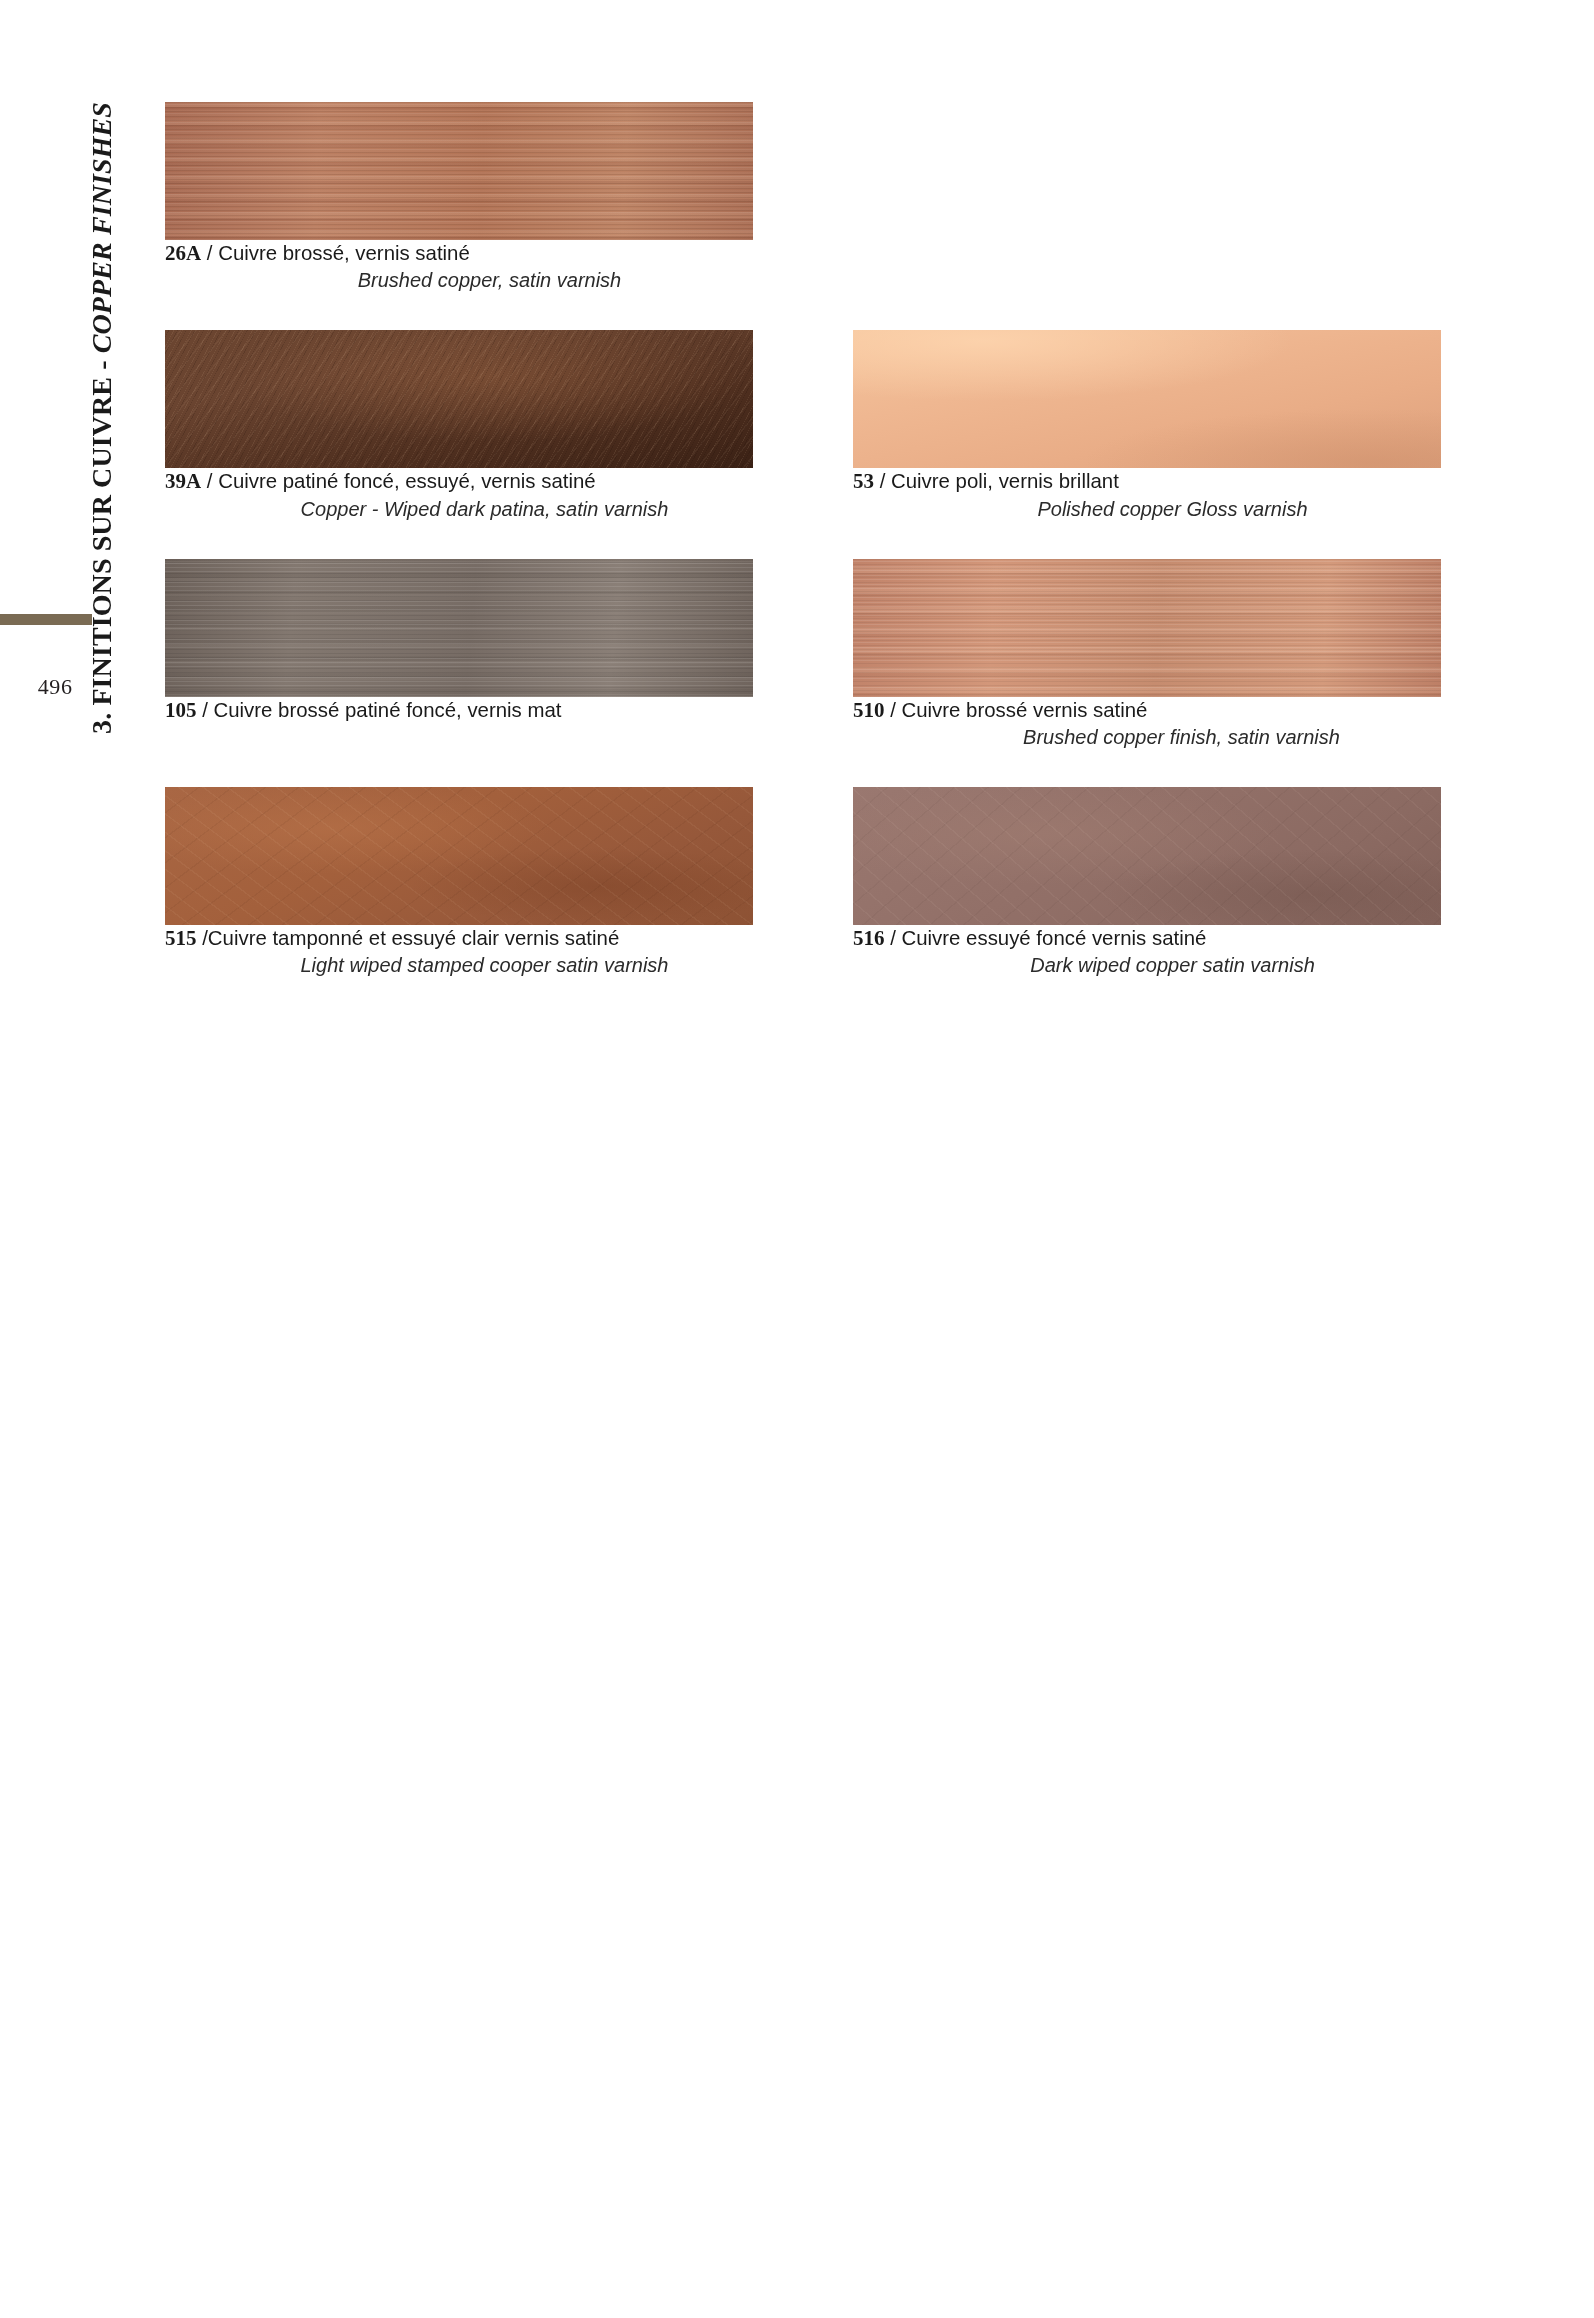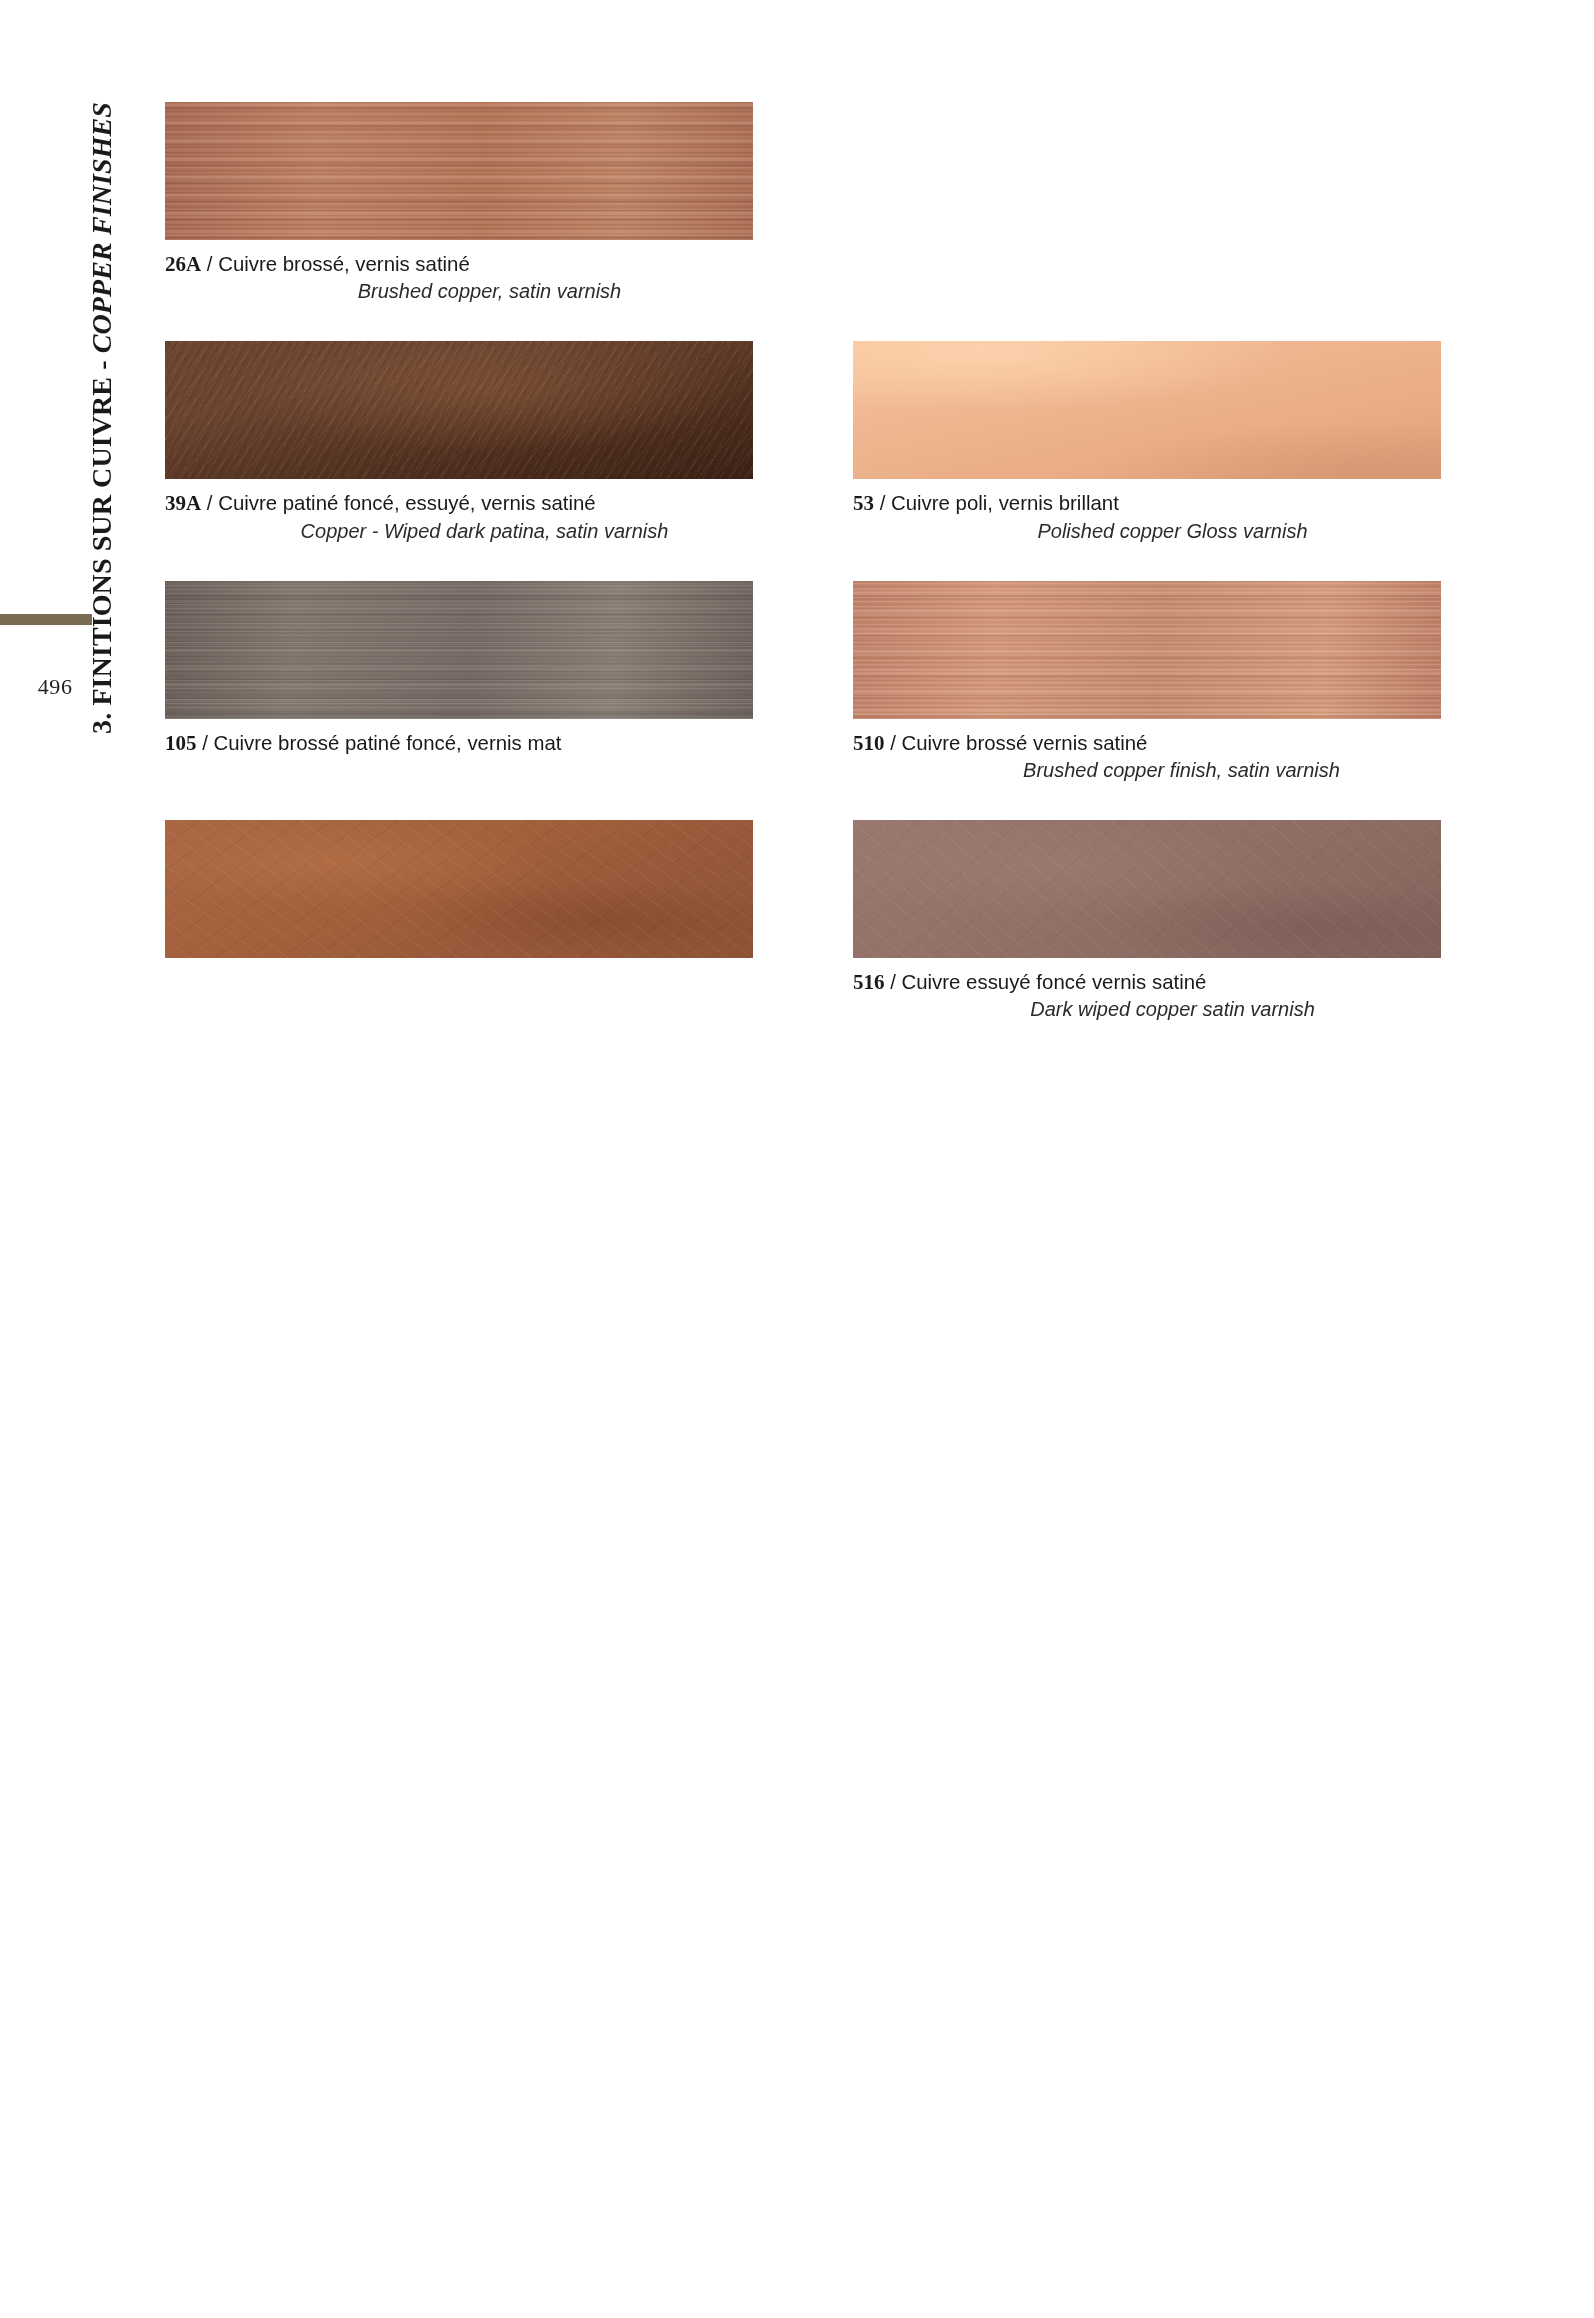--- a/index.html
+++ b/index.html
@@ -86,21 +86,20 @@
     position: relative;
     overflow: hidden;
   }
   .swatch .tex {
     position: absolute;
     left: 0; top: 0; right: 0; bottom: 0;
   }
 
   
   .caption {
-    padding-top: 11px;
     line-height: 1.30;
   }
   .cap-fr {
     font-family: "Liberation Sans", sans-serif;
     font-size: 20.4px;
     color: #1a1a1a;
     white-space: nowrap;
   }
   .cap-code {
     font-weight: bold;
@@ -316,20 +315,24 @@
     </div>
   </div>
 
   <div class="row-gap-3"></div>
 
   <div class="row">
     <div class="cell col-left">
       <div class="swatch" style="height:138px">
         <div class="tex tex-515"></div>
       </div>
+      <div class="caption">
+        <div class="cap-fr"><span class="cap-code">515</span> <span>/</span><span>Cuivre tamponné et essuyé clair vernis satiné</span></div>
+        <div class="cap-en indent-sm">Light wiped stamped cooper satin varnish</div>
+      </div>
     </div>
     <div class="cell">
       <div class="swatch" style="height:138px">
         <div class="tex tex-516"></div>
       </div>
       <div class="caption">
         <div class="cap-fr"><span class="cap-code">516</span> <span>/</span> <span>Cuivre essuyé foncé vernis satiné</span></div>
         <div class="cap-en indent-sm">Dark wiped copper satin varnish</div>
       </div>
     </div>

